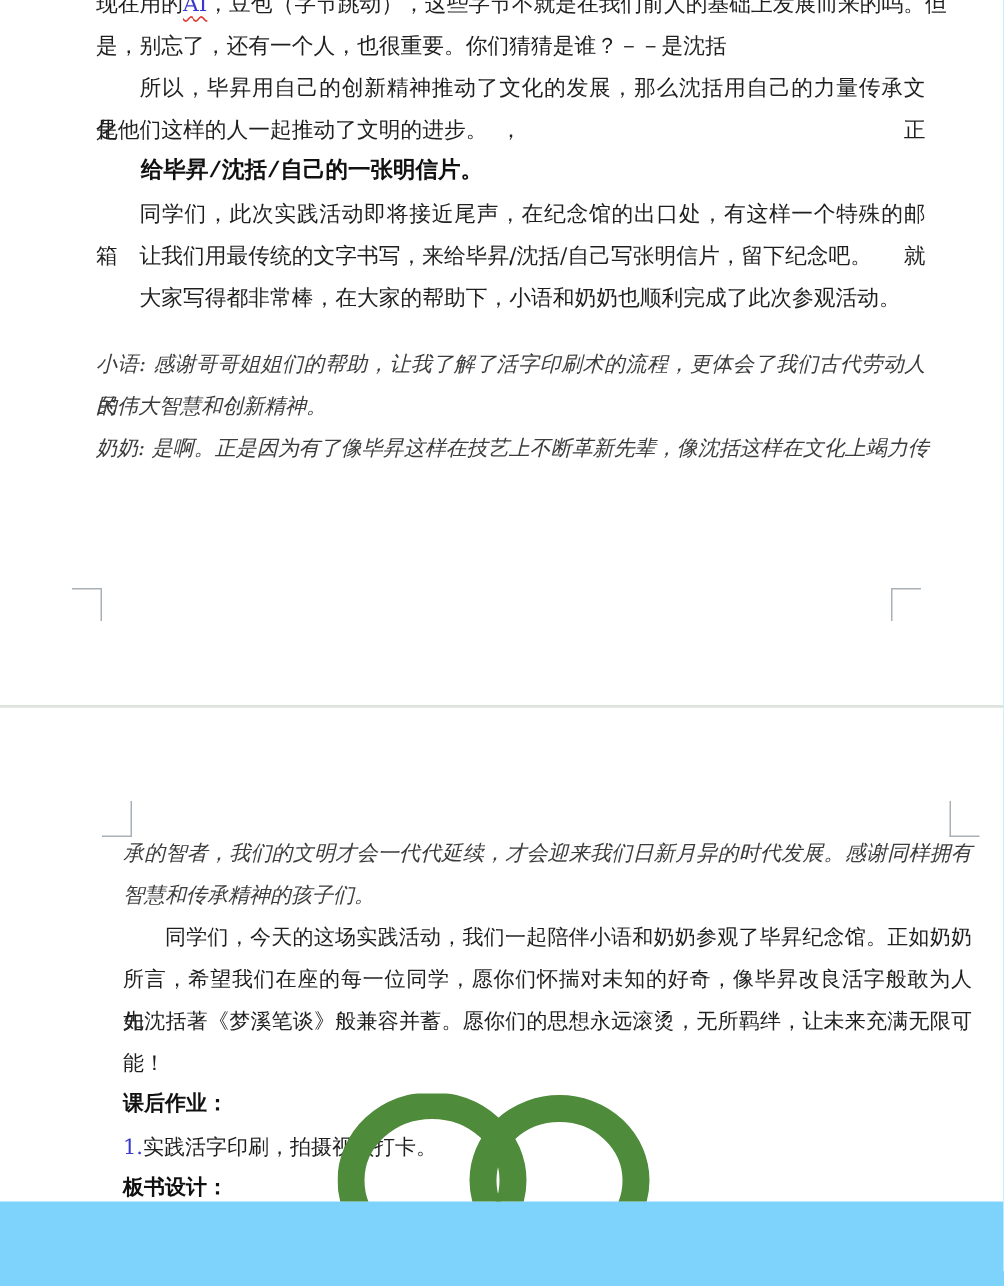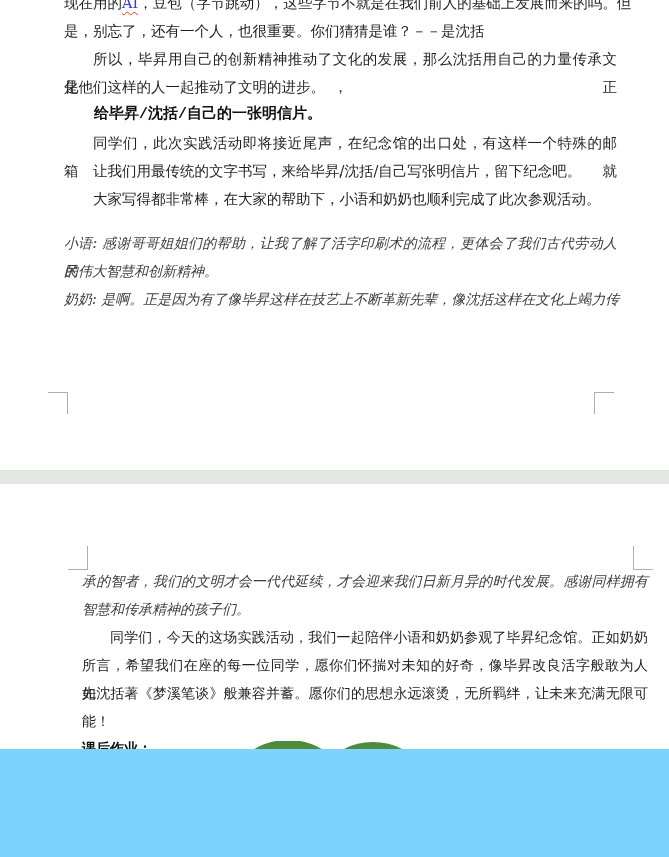--- a/index.html
+++ b/index.html
@@ -15,21 +15,21 @@
   }
   .viewport{position:relative;width:669px;height:857px;overflow:hidden;background:#7dd3fc;}
   .page{position:absolute;left:0;width:669px;background:#ffffff;overflow:hidden;}
   .page1{top:0;height:470px;}
   .page-gap{
     position:absolute;left:0;top:470px;width:669px;height:18px;
     background:var(--page-gap);
     border-top:1px solid #dde2dc;border-bottom:1px solid #ccd2cb;
     box-sizing:border-box;
   }
-  .page2{top:484px;height:265px;}
+  .page2{top:472px;height:329px;}
   .content{position:absolute;z-index:1;}
   .c1{left:64px;top:-11px;width:553px;}
   .c2{left:82px;top:83px;width:566px;}
   .line{
     height:28px;line-height:28px;font-size:14.5px;color:#1f1f1f;
     white-space:normal;
   }
   .c2 .line{font-size:14px;}
   .jf{text-align:justify;text-align-last:justify;}
   .ind{text-indent:2em;}

